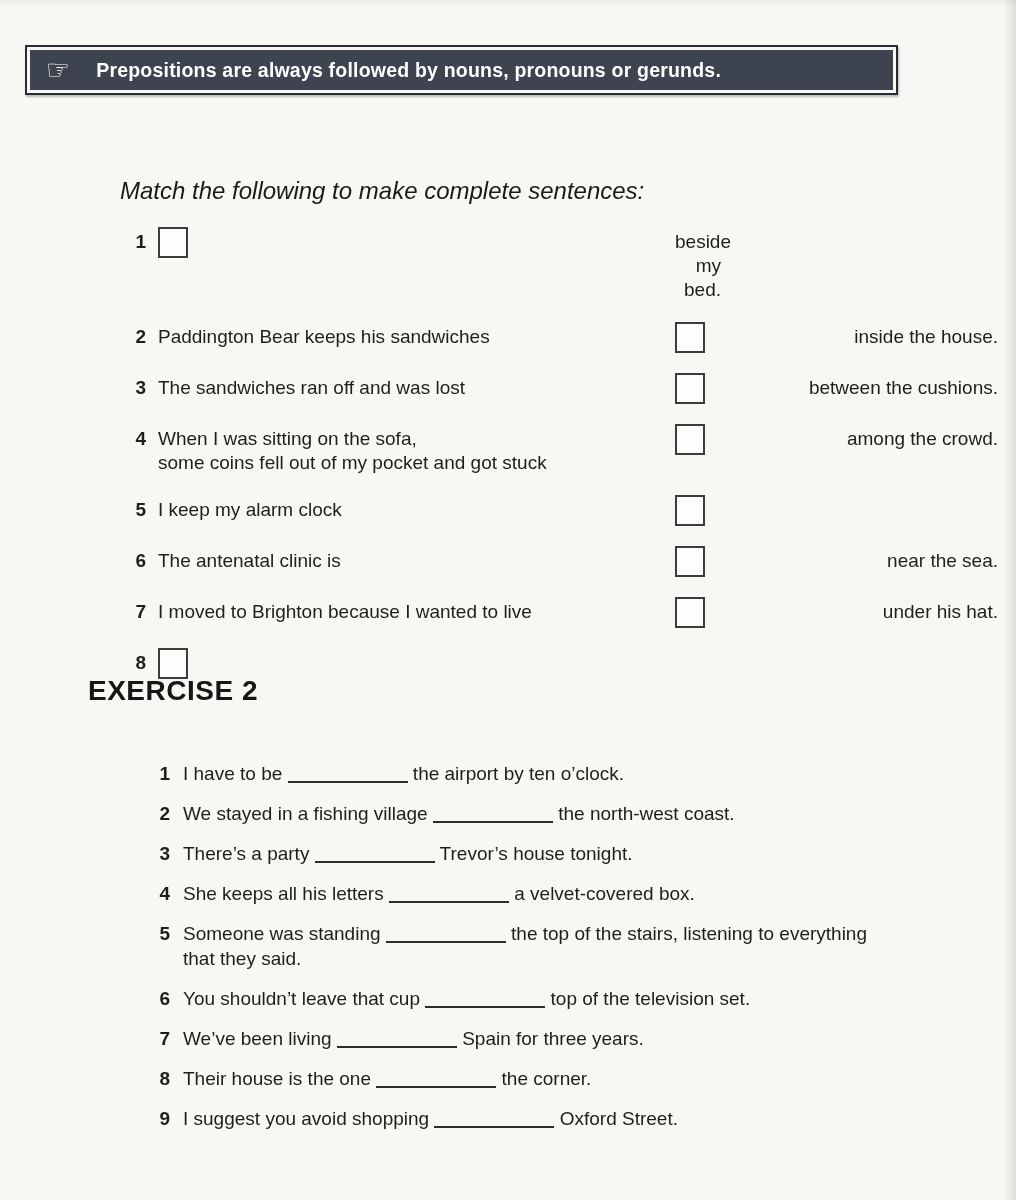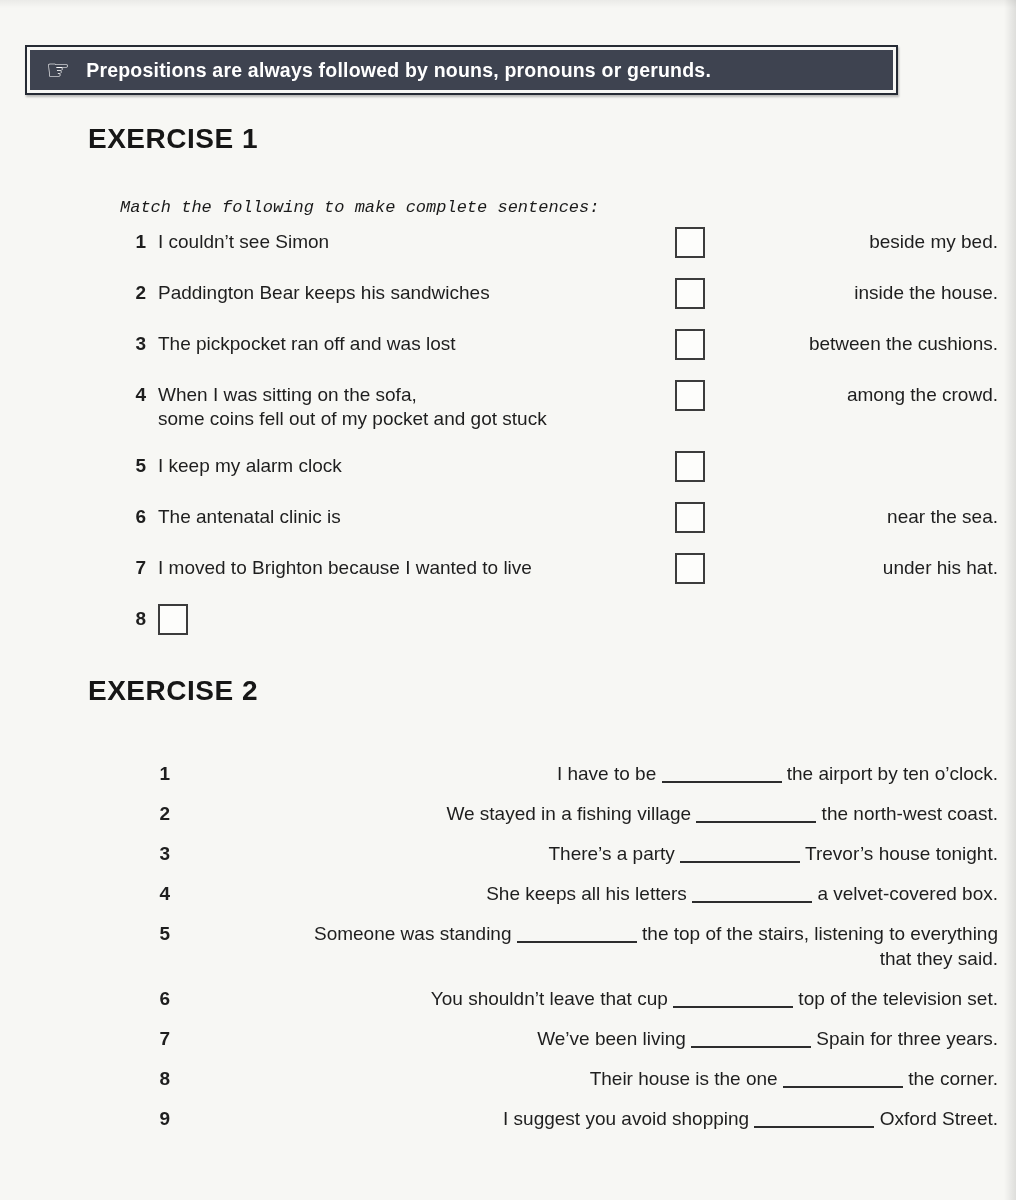--- a/index.html
+++ b/index.html
@@ -37,37 +37,37 @@
     background: #3e4350;
     display: flex; align-items: center;
     padding: 0 16px;
   }
   .banner-icon {
     color: #ffffff; font-size: 27px; line-height: 1;
     margin-right: 16px; flex: 0 0 auto;
   }
   .banner-text {
     color: #ffffff; font-weight: bold; font-size: 19.5px;
-    letter-spacing: 0.2px; white-space: nowrap;
+    letter-spacing: 0.2px; white-space: nowrap; margin-left: 10px;
   }
 
   
   .exercise-title {
     position: absolute; left: 88px;
     margin: 0;
     font-size: 28px; font-weight: bold; letter-spacing: 0.5px;
     color: #161616;
   }
   .title-1 { top: 123px; }
   .title-2 { top: 675px; }
   .instruction {
     position: absolute; left: 120px;
-    font-family: Liberation Mono, monospace;
+    font-family: Liberation Sans, sans-serif;
     font-style: italic;
-    font-size: 17px; color: #1a1a1a; margin-top: 21px;
+    font-size: 24px; color: #1a1a1a;
   }
   .instr-1 { top: 177px; }
   .instr-2 { top: 706px; }
   .instruction b { font-weight: bold; }
 
   
   .ex1-list { position: absolute; left: 120px; top: 230px; width: 878px; }
   .x1row {
     display: grid;
     grid-template-columns: 26px 505px 46px auto;
@@ -90,21 +90,21 @@
   .ex2-list { position: absolute; left: 120px; top: 761px; width: 878px; }
   .x2row {
     display: grid;
     grid-template-columns: 50px auto;
     column-gap: 13px;
     align-items: start;
     margin-bottom: 15px;
     font-size: 19px; line-height: 25px;
   }
   .x2row .num { font-weight: bold; text-align: right; }
-  .x2row .sentence { white-space: pre-line; text-align: right; }
+  .x2row .sentence { white-space: pre-line; }
   .blank {
     display: inline-block;
     width: 120px; height: 2px;
     border-bottom: 2px solid #2d2d2d;
     vertical-align: -3px;
   }
   .blank.short { width: 98px; }
 </style>
 </head>
 <body>
@@ -112,39 +112,37 @@
 <div class="page">
   <div class="scan-corner"></div>
 
   <div class="banner-outer">
     <div class="banner-inner">
       <span class="banner-icon">☞</span>
       <span class="banner-text">Prepositions are always followed by nouns, pronouns or gerunds.</span>
     </div>
   </div>
 
-  <h2 class="exercise-title title-1">EXERCISE 1</h2>
   <div class="instruction instr-1">Match the following to make complete sentences:</div>
 
   <div class="ex1-list">
     <div class="x1row">
       <span class="num">1</span>
-      <span class="sentence">I couldn’t see Simon</span>
       <span class="answer-box"></span>
       <span class="option">beside my bed.</span>
     </div>
     <div class="x1row">
       <span class="num">2</span>
       <span class="sentence">Paddington Bear keeps his sandwiches</span>
       <span class="answer-box"></span>
       <span class="option">inside the house.</span>
     </div>
     <div class="x1row">
       <span class="num">3</span>
-      <span class="sentence">The pickpocket ran off and was lost</span>
+      <span class="sentence">The sandwiches ran off and was lost</span>
       <span class="answer-box"></span>
       <span class="option">between the cushions.</span>
     </div>
     <div class="x1row">
       <span class="num">4</span>
       <span class="sentence">When I was sitting on the sofa,
 some coins fell out of my pocket and got stuck</span>
       <span class="answer-box"></span>
       <span class="option">among the crowd.</span>
     </div>

